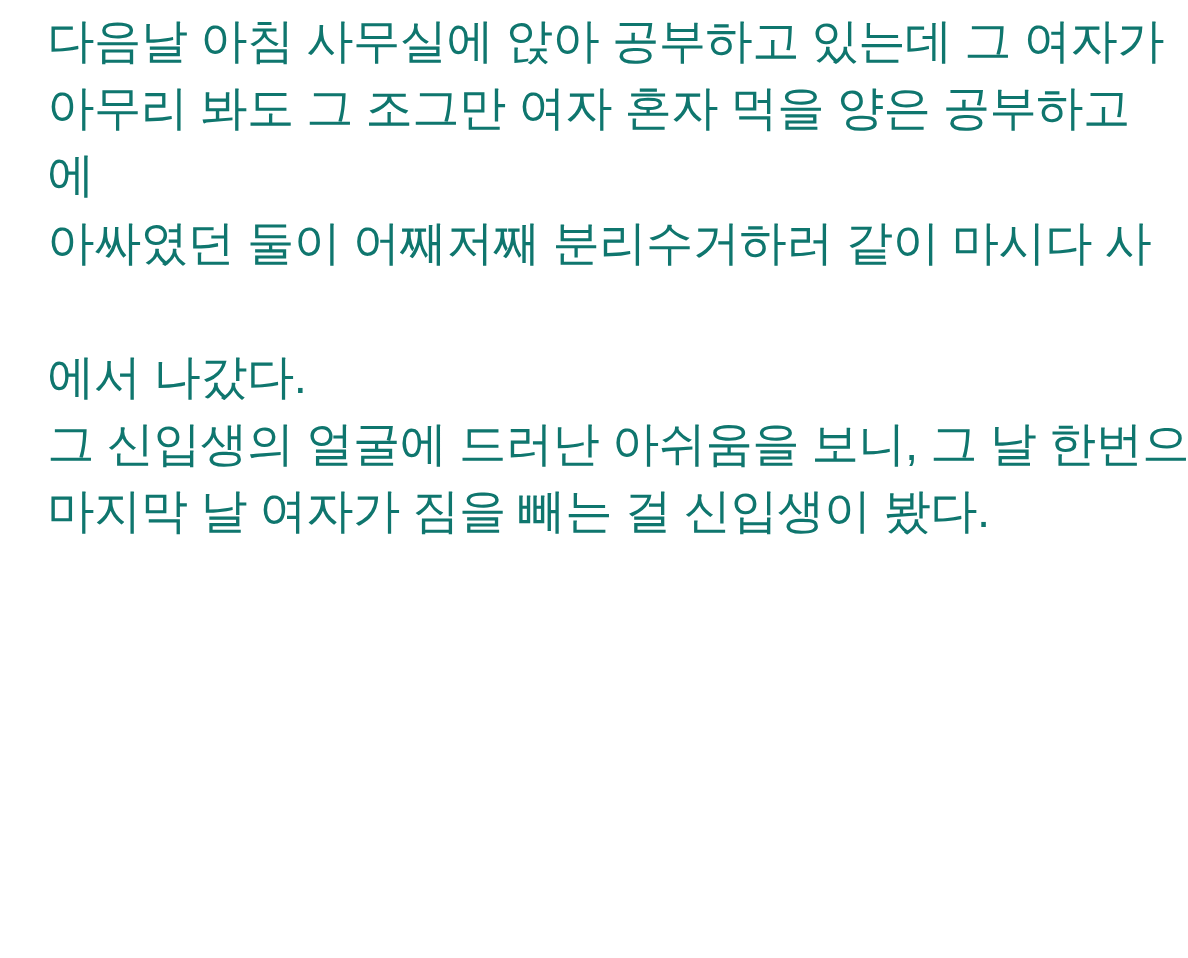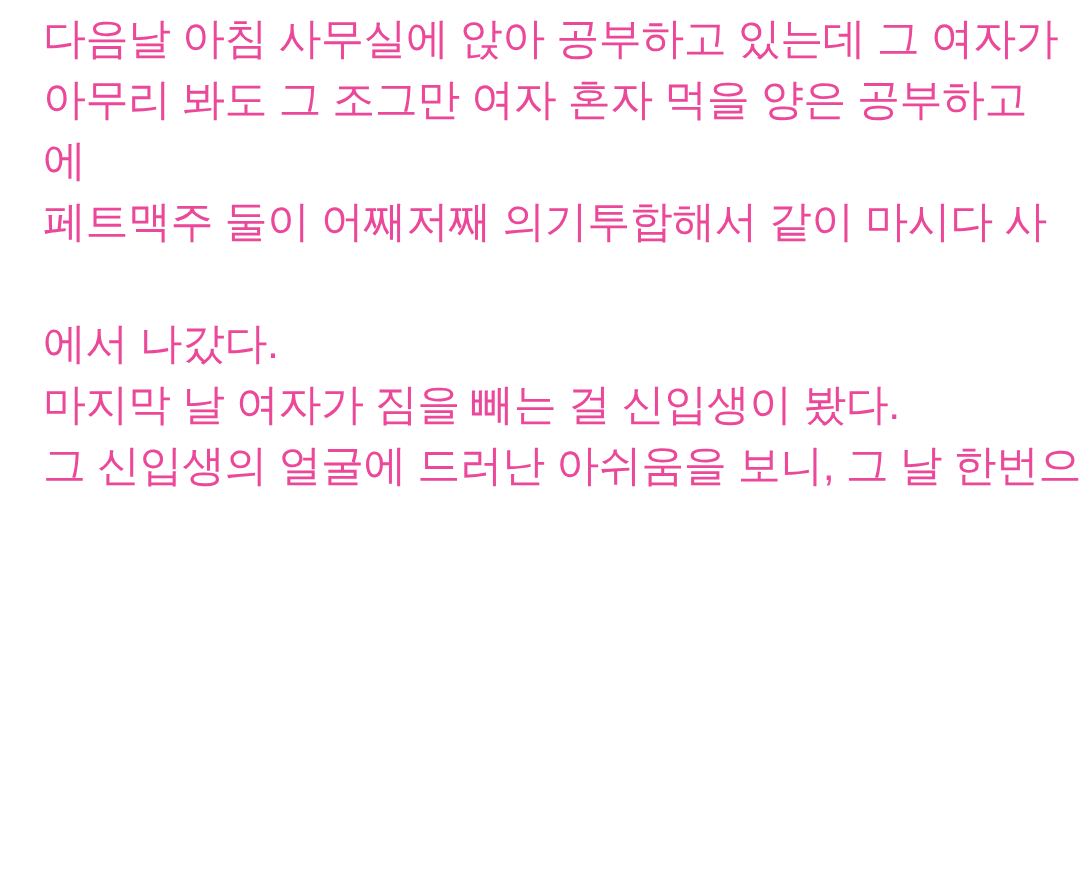--- a/index.html
+++ b/index.html
@@ -27,23 +27,23 @@
     white-space: nowrap;
   }
   .text-line {
     height: 61px;
   }
 </style>
 </head>
 <body>
 
 <div class="page">
-  <div class="text-body" id="text-body" style="color: #ec4899;">
+  <div class="text-body" id="text-body" style="color: #0f766e;">
       <div class="text-line">다음날 아침 사무실에 앉아 공부하고 있는데 그 여자가</div>
       <div class="text-line">아무리 봐도 그 조그만 여자 혼자 먹을 양은 공부하고</div>
       <div class="text-line">에</div>
-      <div class="text-line">페트맥주 둘이 어째저째 의기투합해서 같이 마시다 사</div>
+      <div class="text-line">아싸였던 둘이 어째저째 분리수거하러 같이 마시다 사</div>
       <div class="text-line">&nbsp;</div>
       <div class="text-line">에서 나갔다.</div>
+      <div class="text-line">그 신입생의 얼굴에 드러난 아쉬움을 보니, 그 날 한번으</div>
       <div class="text-line">마지막 날 여자가 짐을 빼는 걸 신입생이 봤다.</div>
-      <div class="text-line">그 신입생의 얼굴에 드러난 아쉬움을 보니, 그 날 한번으</div>
     </div>
 </div>
 
 </body></html>

